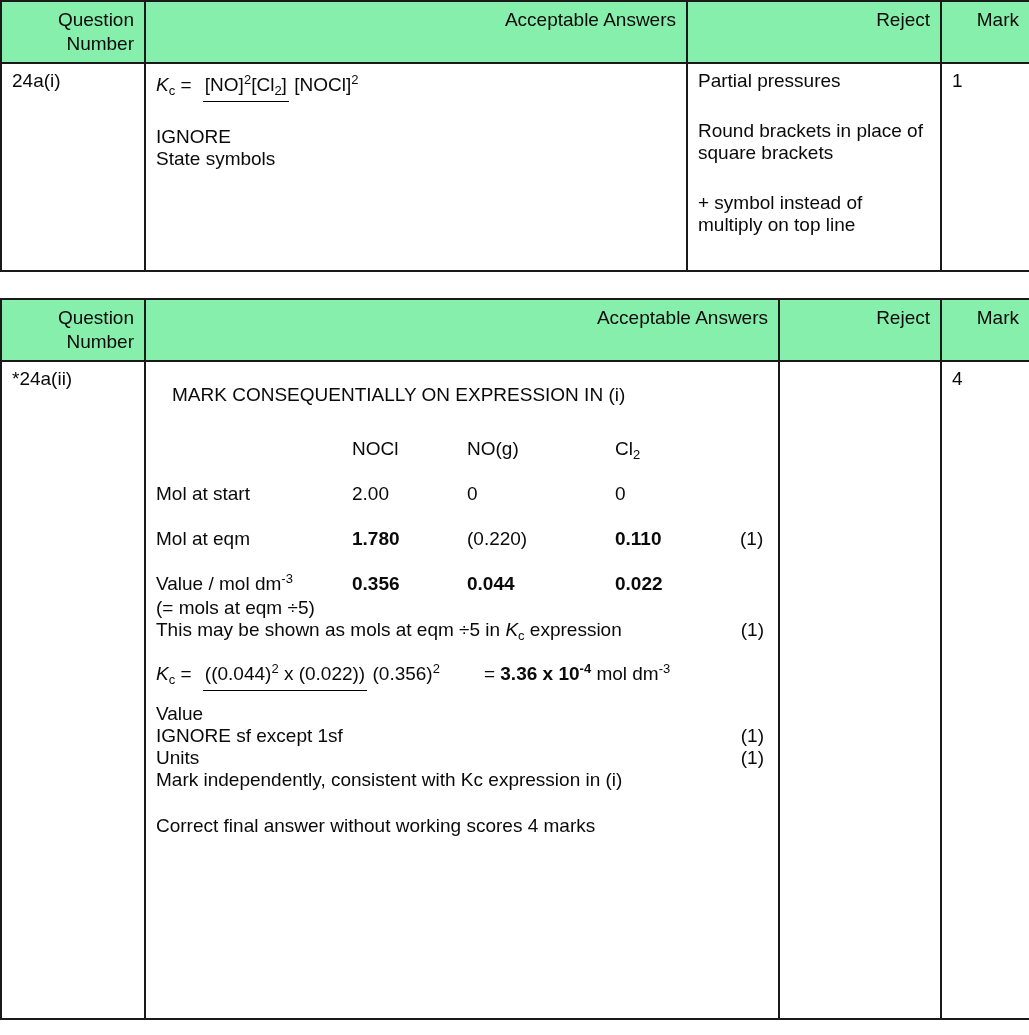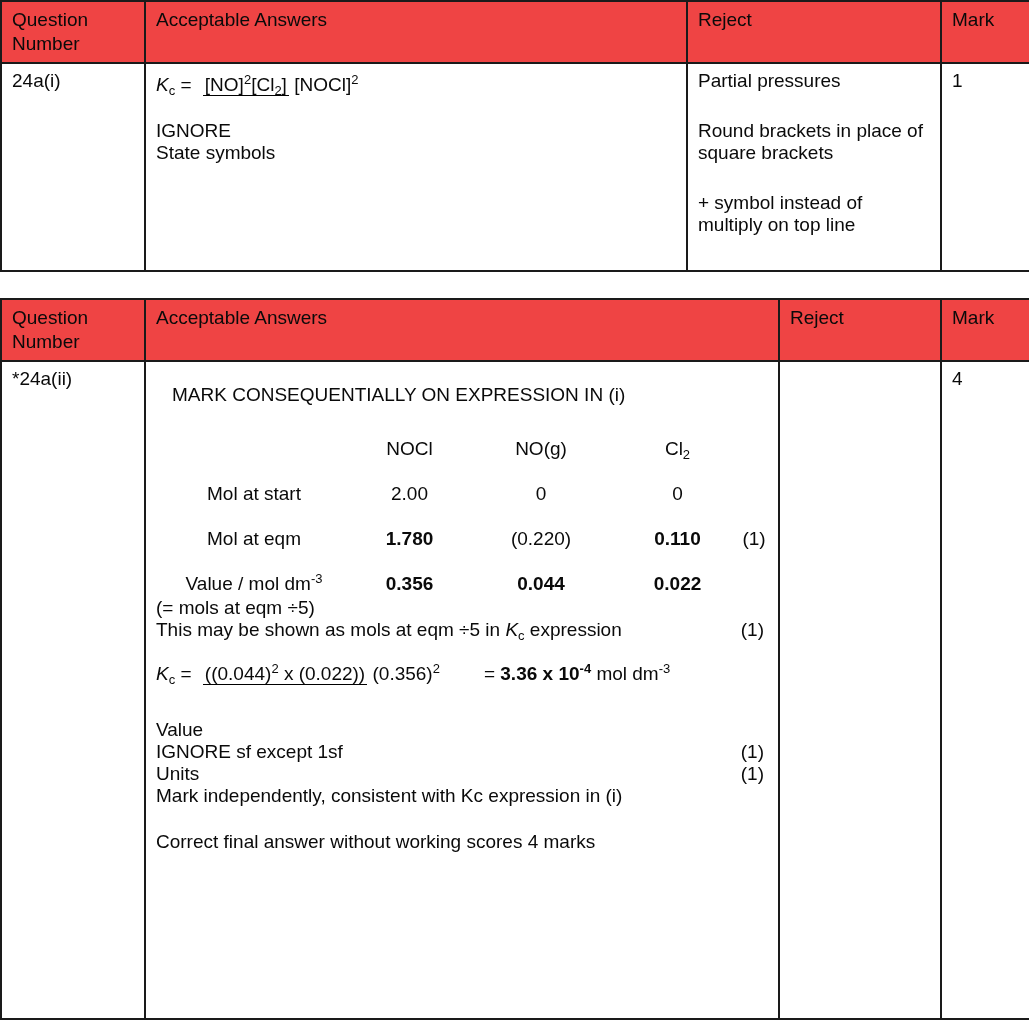--- a/index.html
+++ b/index.html
@@ -17,23 +17,24 @@
     table-layout: fixed;
   }
   table.ms th, table.ms td {
     border: 2px solid #1a1a1a;
     vertical-align: top;
     text-align: left;
     padding: 6px 10px;
     font-weight: normal;
   }
   table.ms th {
-    background: #ef4444;
+    background: #86efac;
     height: 54px;
     line-height: 24px;
+    text-align: right;
   }
   .t1 td { height: 168px; }
   .t2 td { height: 658px; }
   .qnum { font-weight: bold; padding-top: 8px; }
   .markcell { padding-top: 8px; }
   .gap { height: 26px; }
   p { margin: 0; }
   .b { font-weight: bold; }
   .ital { font-style: italic; }
   sup.s, sub.s {
@@ -41,44 +42,43 @@
     line-height: 0;
     position: relative;
     vertical-align: baseline;
   }
   sup.s { top: -7px; }
   sub.s { top: 4px; }
   
   .kc-line { display: flex; align-items: flex-end; margin-top: 4px; }
   .kc-lhs { white-space: pre; }
   .frac { display: inline-block; margin-left: 6px; }
-  .frac .num { border-bottom: 1.5px solid #000; padding: 0 2px 0 2px; white-space: pre; }
+  .frac .num { border-bottom: 1.5px solid #000; padding: 0 2px 6px 2px; white-space: pre; }
   .frac .den { text-align: center; padding-top: 3px; white-space: pre; }
-  .ignore-block { margin-top: 24px; }
+  .ignore-block { margin-top: 30px; }
   
   .reject-cell { padding-right: 52px; border-radius: 21px; }
   .reject-cell p { margin-bottom: 28px; }
   
   .consequential { margin: 16px 0 0 16px; }
   .mol-block { margin-top: 32px; }
   .mol-row {
     display: grid;
     grid-template-columns: 196px 115px 148px 125px auto;
     margin-bottom: 23px;
     line-height: 22px;
-    text-align: center;
   }
   .mol-row.concs { margin-bottom: 2px; }
   .mol-note { margin-bottom: 0; }
   .flex-line { display: flex; }
   .flex-line .mk { margin-left: auto; padding-right: 4px; white-space: pre; }
   .shown-line { }
   .calc-line { margin-top: 22px; }
   .calc-result { margin-left: 44px; white-space: pre; }
-  .value-block { margin-top: 34px; }
+  .value-block { margin-top: 18px; }
   .units-block { }
   .final-note { margin-top: 24px; }
 </style>
 </head>
 <body>
 
 <div class="page">
 
   <table class="ms t1">
     <colgroup>

